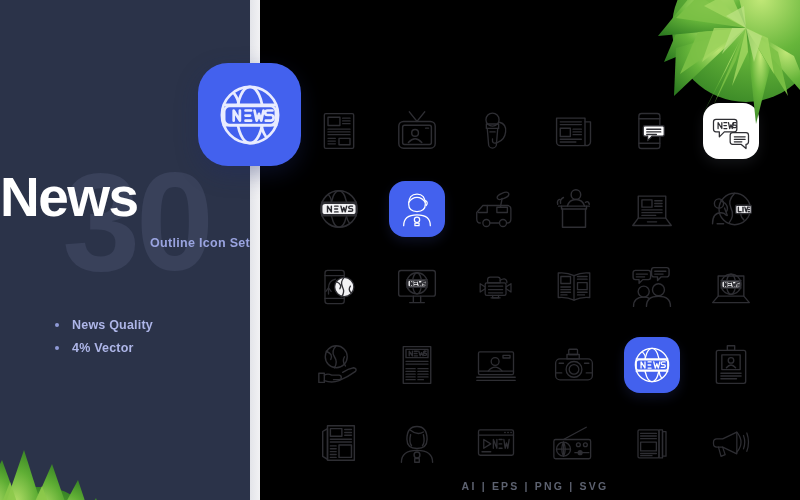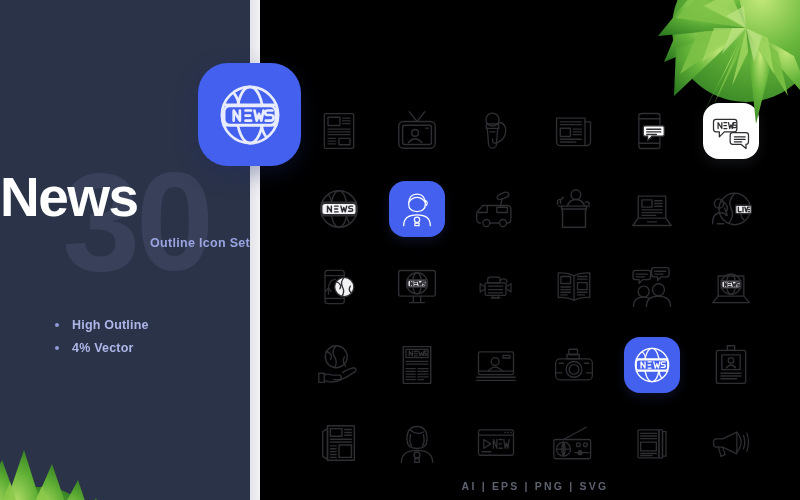--- a/index.html
+++ b/index.html
@@ -71,21 +71,21 @@
 
     <div class="ghost-number">30</div>
 
     <div class="title">News</div>
 
     <div class="subtitle">Outline Icon Set</div>
 
     <div class="bullets">
       <div class="bullet">
         <span class="dot"></span>
-        <span class="btext">High Outline</span>
+        <span class="btext">News Quality</span>
       </div>
       <div class="bullet">
         <span class="dot"></span>
         <span class="btext">4% Vector</span>
       </div>
     </div>
 
     <div class="plant plant-bl">
       <svg width="160" height="140" viewBox="0 0 160 140">
         <defs>

